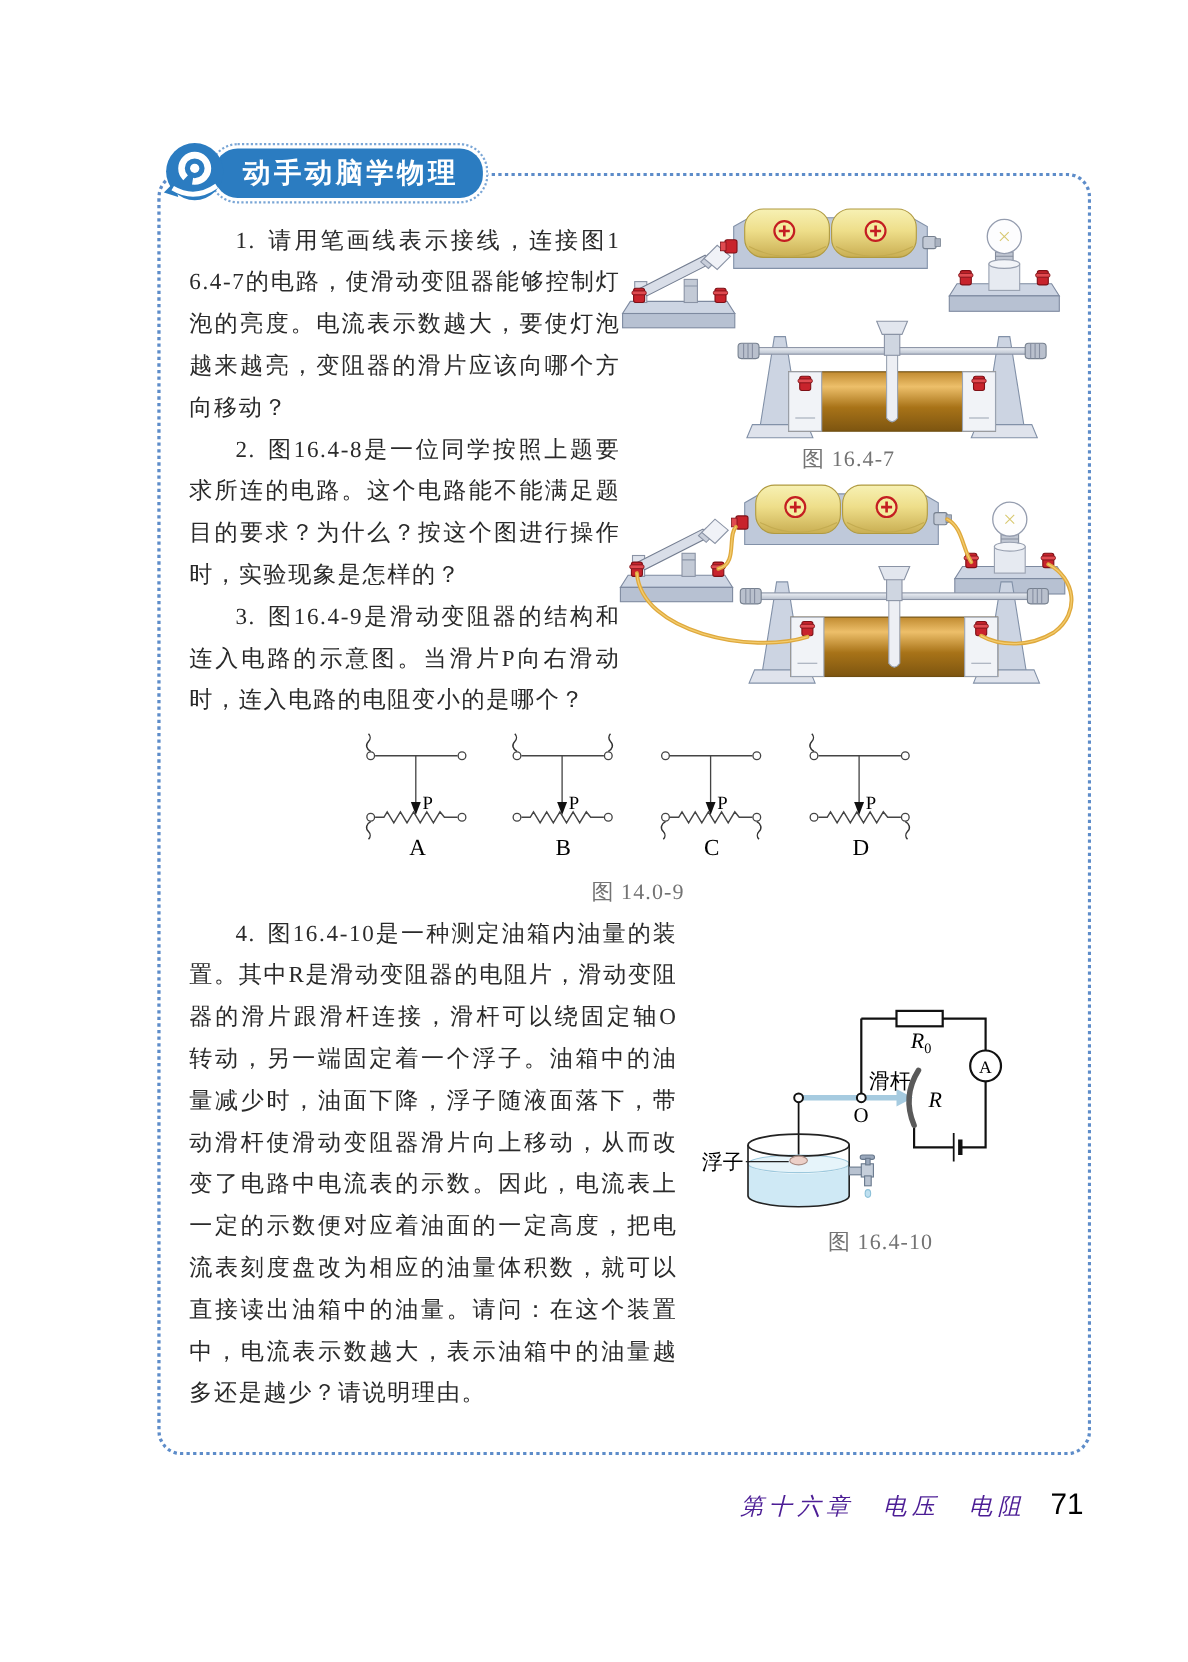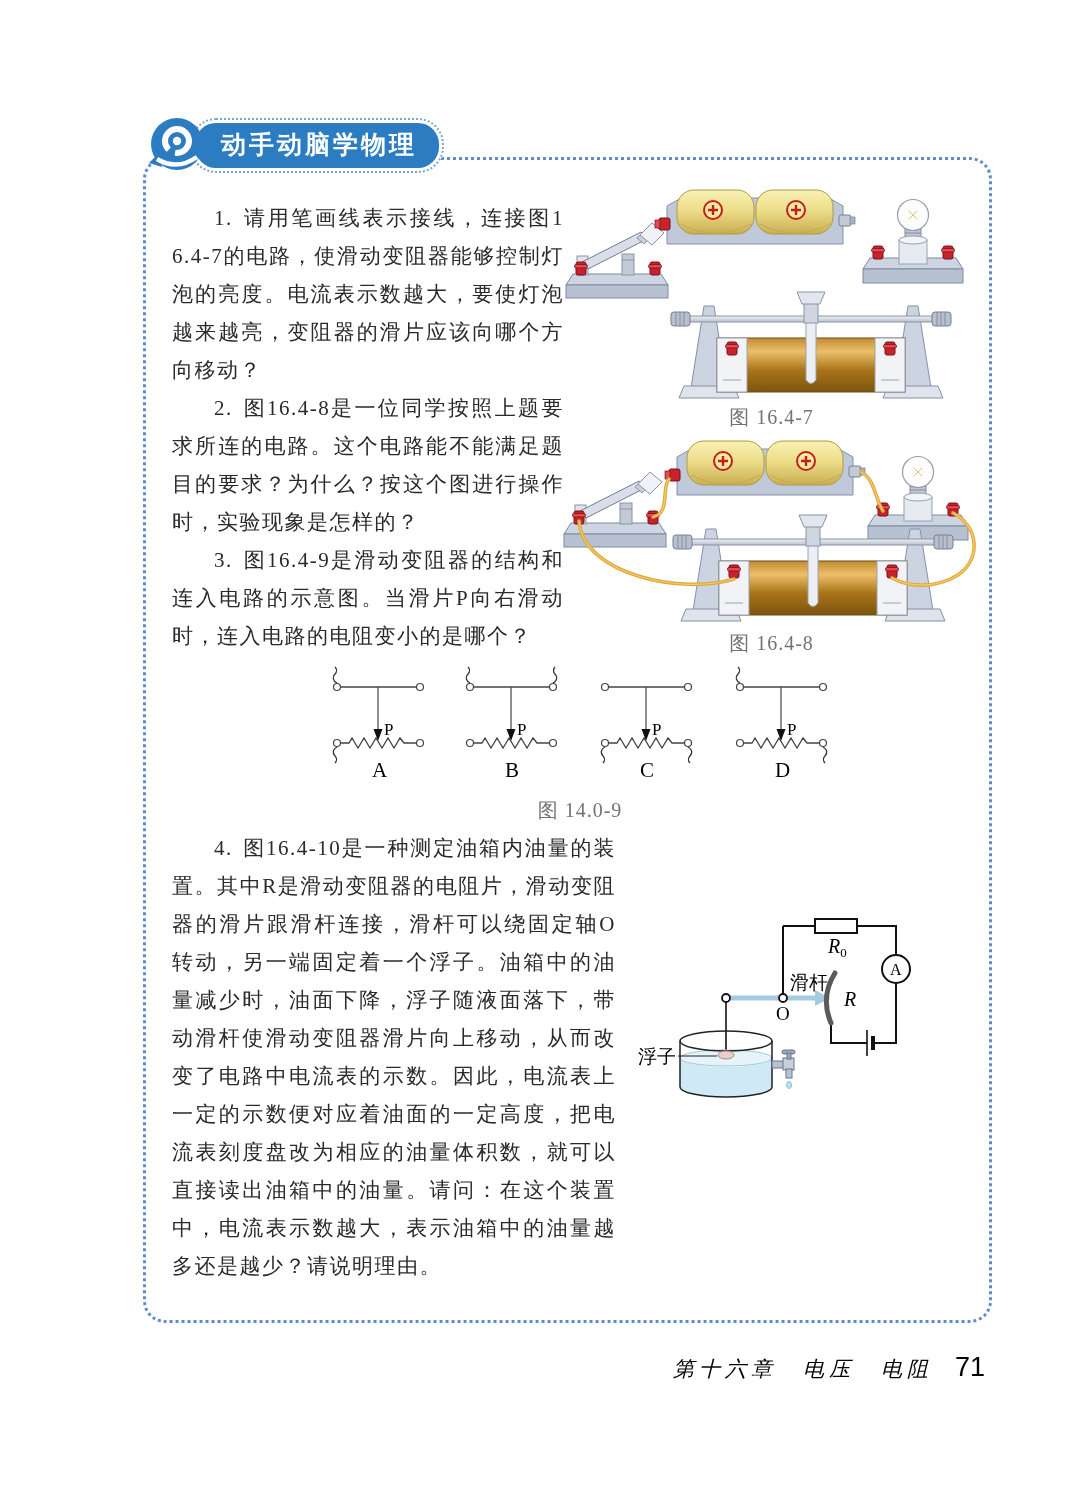--- a/index.html
+++ b/index.html
@@ -2,37 +2,37 @@
 <html><head>
 <meta charset="utf-8">
 <style>
   html,body{margin:0;padding:0;background:#ffffff;}
   #page{position:relative;width:1080px;height:1511px;background:#ffffff;overflow:hidden;
         font-family:"Liberation Serif","DejaVu Serif",serif;color:#222;}
   
   .frame{position:absolute;left:143px;top:157px;width:843px;height:1160px;
          border:3px dotted #5d8cc9;border-radius:22px;}
   
-  .badge-wrap{position:absolute;left:146px;top:116px;display:flex;align-items:center;z-index:3;}
+  .badge-wrap{position:absolute;left:146px;top:128px;display:flex;align-items:center;z-index:3;}
   .badge-pill-outline{background:#ffffff;border:2px dotted #7aa6d6;border-radius:26px;padding:3px;margin-left:-14px;}
   .badge-pill{background:#2b7cc1;color:#ffffff;border-radius:21px;padding:5px 22px 7px 26px;
               font-family:"Liberation Sans","DejaVu Sans",sans-serif;font-weight:bold;
               font-size:25px;letter-spacing:3px;white-space:nowrap;}
   .badge-icon{position:relative;z-index:4;}
   
   .q{position:absolute;margin:0;font-size:21px;line-height:38px;letter-spacing:1.5px;
      text-align:justify;text-justify:inter-character;word-break:break-all;text-indent:2em;color:#2a2a2a;}
   .qnum{margin-right:10px;}
   
   .fig{position:absolute;}
   .caption{position:absolute;font-size:20px;letter-spacing:1px;color:#737373;text-align:center;}
   
   .footer{position:absolute;left:600px;top:1352px;width:385px;display:flex;align-items:baseline;
           justify-content:flex-end;gap:22px;}
-  .footer .chapter{font-size:21px;letter-spacing:5px;color:#000000;font-style:italic;}
+  .footer .chapter{font-size:21px;letter-spacing:5px;color:#4c1d95;font-style:italic;}
   .footer .pagenum{font-family:"Liberation Sans","DejaVu Sans",sans-serif;font-size:27px;color:#000000;}
   svg text{font-family:"Liberation Serif","DejaVu Serif",serif;}
 </style>
 </head>
 <body>
 
 <svg width="0" height="0" style="position:absolute" aria-hidden="true">
   <defs>
     <linearGradient id="gCell" x1="0" y1="0" x2="0" y2="1">
       <stop offset="0" stop-color="#f7f1b4"></stop>
@@ -189,21 +189,20 @@
       <path d="M400,76 C424,88 430,120 405,138 C382,152 355,150 339,141"></path>
       <path d="M26,84 C30,138 130,158 181,142"></path>
     </g>
     <g fill="none" stroke="#f3cc6e" stroke-width="1.2" stroke-linecap="round">
       <path d="M100,80 C118,76 108,50 116,42"></path>
       <path d="M308,35 C322,42 322,62 330,74"></path>
       <path d="M400,76 C424,88 430,120 405,138 C382,152 355,150 339,141"></path>
       <path d="M26,84 C30,138 130,158 181,142"></path>
     </g>
   </svg>
-  <div class="caption" style="left:553px;top:630px;width:437px;">图 16.4-8</div>
 
   <svg class="fig" style="left:300px;top:660px;" width="560" height="132" viewBox="0 0 560 132">
     <g transform="translate(27,12)">
       <use href="#comp-rheo-symbol"></use>
         <use href="#sq-tl"></use>
         <use href="#sq-bl"></use>
       <text x="57" y="63" font-size="17">P</text>
       <text x="45" y="105" font-size="21">A</text>
     </g>
     <g transform="translate(160,12)">
@@ -277,19 +276,20 @@
 
     <g>
       <rect x="154" y="168" width="15" height="7" fill="#b8c2d0" stroke="#68788c"></rect>
       <rect x="165" y="165" width="11" height="12" fill="#c6cfdb" stroke="#68788c"></rect>
       <rect x="168" y="176" width="6" height="9" fill="#b8c2d0" stroke="#68788c"></rect>
       <rect x="164" y="157" width="13" height="4" rx="2" fill="#9aa8bc" stroke="#68788c"></rect>
       <rect x="169" y="160" width="4" height="6" fill="#9aa8bc" stroke="#68788c"></rect>
       <ellipse cx="171" cy="192" rx="2.5" ry="3.5" fill="#bfe0f0" stroke="#8cc0d8"></ellipse>
     </g>
   </svg>
+  <div class="caption" style="left:618px;top:1115px;width:365px;">图 16.4-10</div>
 
   <div class="footer">
     <span class="chapter">第十六章　电压　电阻</span>
     <span class="pagenum">71</span>
   </div>
 
 </div>
 
 </body></html>

